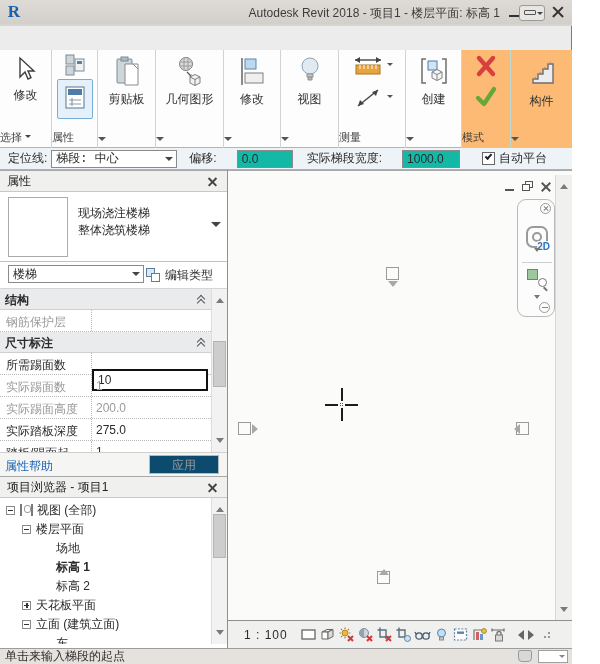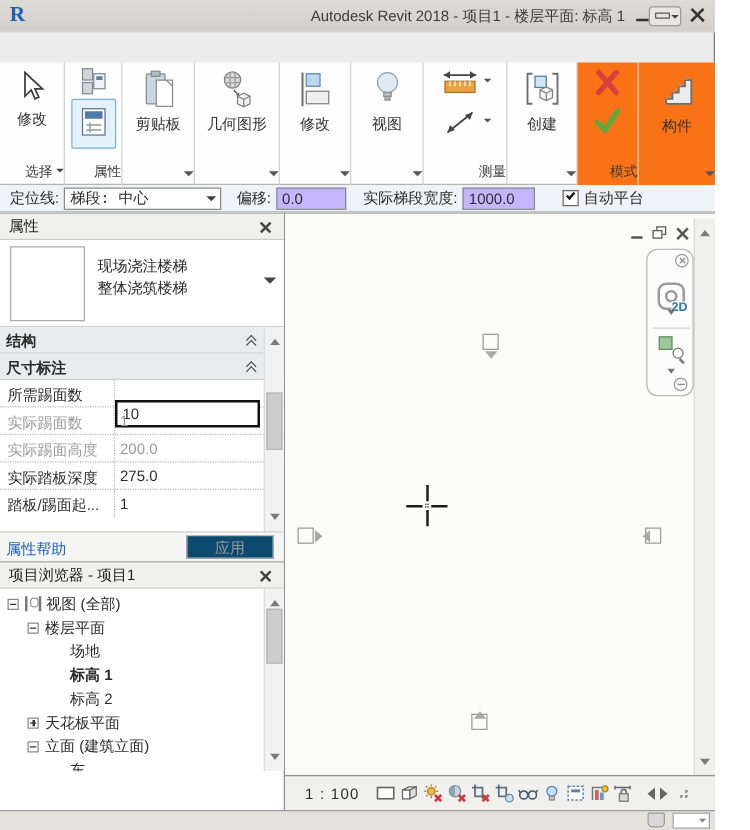--- a/index.html
+++ b/index.html
@@ -30,43 +30,43 @@
   .rtab { padding:4px 9px; color:#2f2f2f; white-space:nowrap; }
   .rtab.file { color:#fdfdfd; }
   #tab-overflow { color:#2f6f9f; font-weight:bold; padding:0 4px; }
   #ribbon-toggle { width:26px; height:16px; margin-left:2px; border:1px solid #9a9a9a; border-radius:3px; background:#e8e6e2; position:relative; }
   #ribbon-toggle i { position:absolute; left:4px; top:4px; width:12px; height:5px; border:1px solid #555; border-radius:1px; }
   #ribbon-toggle .tri { position:absolute; right:1px; top:6px; border:3px solid transparent; border-top-color:#444; }
 
   
   #ribbon { left:0; top:50px; width:572px; height:98px; background:#fdfdfd; border-bottom:1px solid #b6b3ae; }
   .panel { position:absolute; top:0; height:98px; border-right:1px solid #d2d2d2; text-align:center; }
-  .panel.teal { background:#f97316; border-right-color:#bcd9d3; }
-  .p-foot { position:absolute; bottom:3px; left:0; width:100%; font-size:11px; color:#3d3d3d; display:flex; justify-content:flex-end; align-items:center; gap:3px; }
+  .panel.teal { background:#fdba74; border-right-color:#bcd9d3; }
+  .p-foot { position:absolute; bottom:3px; left:0; width:100%; font-size:11px; color:#3d3d3d; display:flex; justify-content:flex-start; align-items:center; gap:3px; }
   .tri-d { display:inline-block; width:0; height:0; border:4px solid transparent; border-top:4px solid #555; margin-top:4px; }
   .biglabel { font-size:12px; color:#333; margin-top:2px; }
   .icon30 { width:30px; height:30px; margin:5px auto 0; display:block; }
   .icon24 { width:24px; height:24px; margin:3px auto 0; display:block; }
 
   #pnl-select{left:0;width:52px;} #pnl-props{left:52px;width:46px;}
   #pnl-clip{left:98px;width:58px;} #pnl-geom{left:156px;width:68px;}
   #pnl-modify{left:224px;width:57px;} #pnl-view{left:281px;width:58px;}
   #pnl-measure{left:339px;width:67px;} #pnl-create{left:406px;width:56px;}
   #pnl-mode{left:462px;width:49px;} #pnl-comp{left:511px;width:61px; border-right:none;}
 
   #props-btn { width:36px; height:40px; margin:0 auto; border:1px solid #76aed6; background:#e4f1fb; border-radius:2px; display:flex; align-items:center; justify-content:center; }
   .mini-tri { display:inline-block; width:0;height:0; border:3px solid transparent; border-top:3px solid #555; vertical-align:middle; margin-left:2px; }
   .meas-row { display:flex; align-items:center; justify-content:center; height:32px; }
 
   
   #optbar { left:0; top:148px; width:572px; height:22px; background:#eef3f8; border-bottom:1px solid #b0b0b0; display:flex; align-items:center; }
   #optbar label { margin-left:8px; white-space:nowrap; }
   .combo { position:relative; background:#fff; border:1px solid #8a8a8a; height:18px; line-height:16px; padding:0 16px 0 4px; margin-left:4px; white-space:nowrap; }
   .combo .ar { position:absolute; right:3px; top:6px; border:4px solid transparent; border-top:4px solid #444; }
-  .tbox { background:#c4b5fd; border:1px solid #8a8a8a; height:18px; line-height:16px; padding:0 4px; margin-left:4px; }
+  .tbox { background:#14b8a6; border:1px solid #8a8a8a; height:18px; line-height:16px; padding:0 4px; margin-left:20px; }
   #chk { width:13px; height:13px; border:1px solid #666; background:#fff; margin-left:22px; position:relative; }
   #chk i { position:absolute; left:2px; top:1px; width:7px; height:4px; border-left:2px solid #222; border-bottom:2px solid #222; transform:rotate(-48deg); }
 
   
   #palette { left:0; top:170px; width:228px; height:478px; background:#fff; border-right:1px solid #8f8f8f; }
   .pal-head { position:relative; height:22px; background:#f0f0ef; border-top:1px solid #a8a8a8; border-bottom:1px solid #c9c9c9; line-height:21px; padding-left:7px; color:#222; }
   .pal-x { position:absolute; right:8px; top:4px; width:13px; height:13px; }
   .pal-x .x1,.pal-x .x2 { position:absolute; left:1px; top:5.5px; width:11px; height:1.8px; background:#444; }
   .pal-x .x1{transform:rotate(45deg);} .pal-x .x2{transform:rotate(-45deg);}
 
@@ -379,26 +379,40 @@
 
     <div id="type-sel">
       <div id="type-preview"></div>
       <div id="type-name">
         <div>现场浇注楼梯</div>
         <div>整体浇筑楼梯</div>
       </div>
       <span id="type-dd"></span>
     </div>
 
+    <div id="sel-row">
+      <span id="stair-combo" class="combo"><span>楼梯</span><span class="ar"></span></span>
+      <span id="edit-type">
+        <span class="sq2">
+            <span class="a"></span>
+            <span class="b"></span>
+          </span>
+        <span>编辑类型</span>
+      </span>
+    </div>
 
     <div class="grid" style="height:163px;">
       <div class="ghead"><span>结构</span><span class="chev">
             <i class="c1"></i>
             <i class="c2"></i>
           </span></div>
+      <div class="grow dis">
+        <span class="lab">钢筋保护层</span>
+          <span class="val"></span>
+      </div>
       <div class="ghead"><span>尺寸标注</span><span class="chev">
             <i class="c1"></i>
             <i class="c2"></i>
           </span></div>
       <div class="grow">
         <span class="lab">所需踢面数</span>
         <span class="editcell">10</span>
       </div>
       <div class="grow dis">
         <span class="lab">实际踢面数</span>
@@ -621,19 +635,20 @@
       </span>
 
     <span id="hsc">
         <span class="harr h-l"></span>
         <span class="harr h-r"></span>
       </span>
     <span id="grip"></span>
   </div>
 
   <div id="statusbar" class="abs">
+    <span>单击来输入梯段的起点</span>
     <span id="status-ico"></span>
     <span id="status-combo">
         <span class="ar"></span>
       </span>
   </div>
 
 </div>
 
 </body></html>

